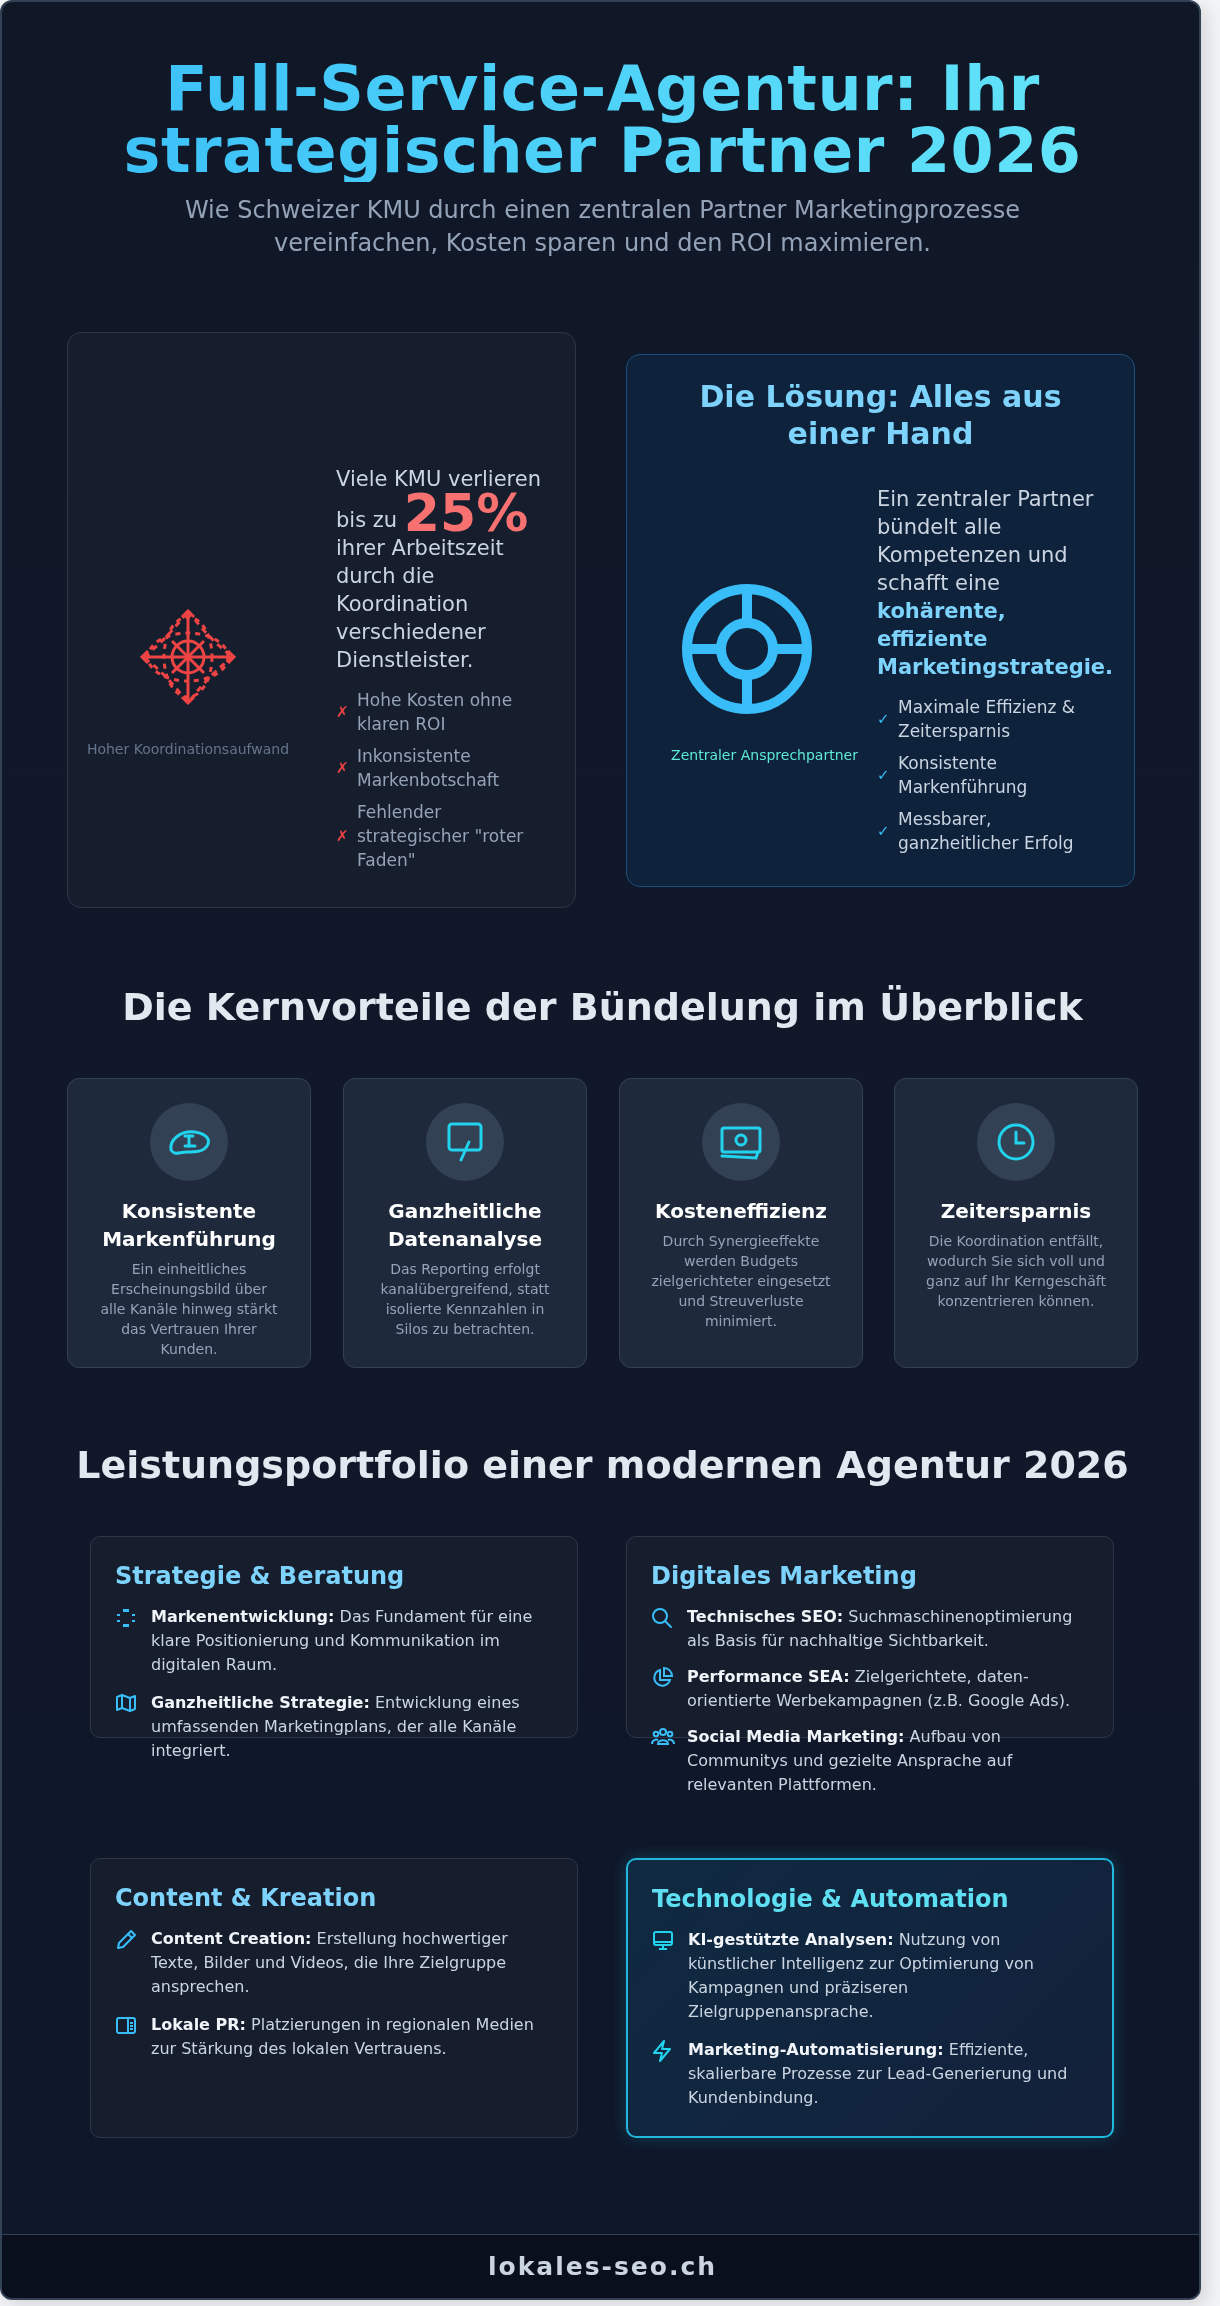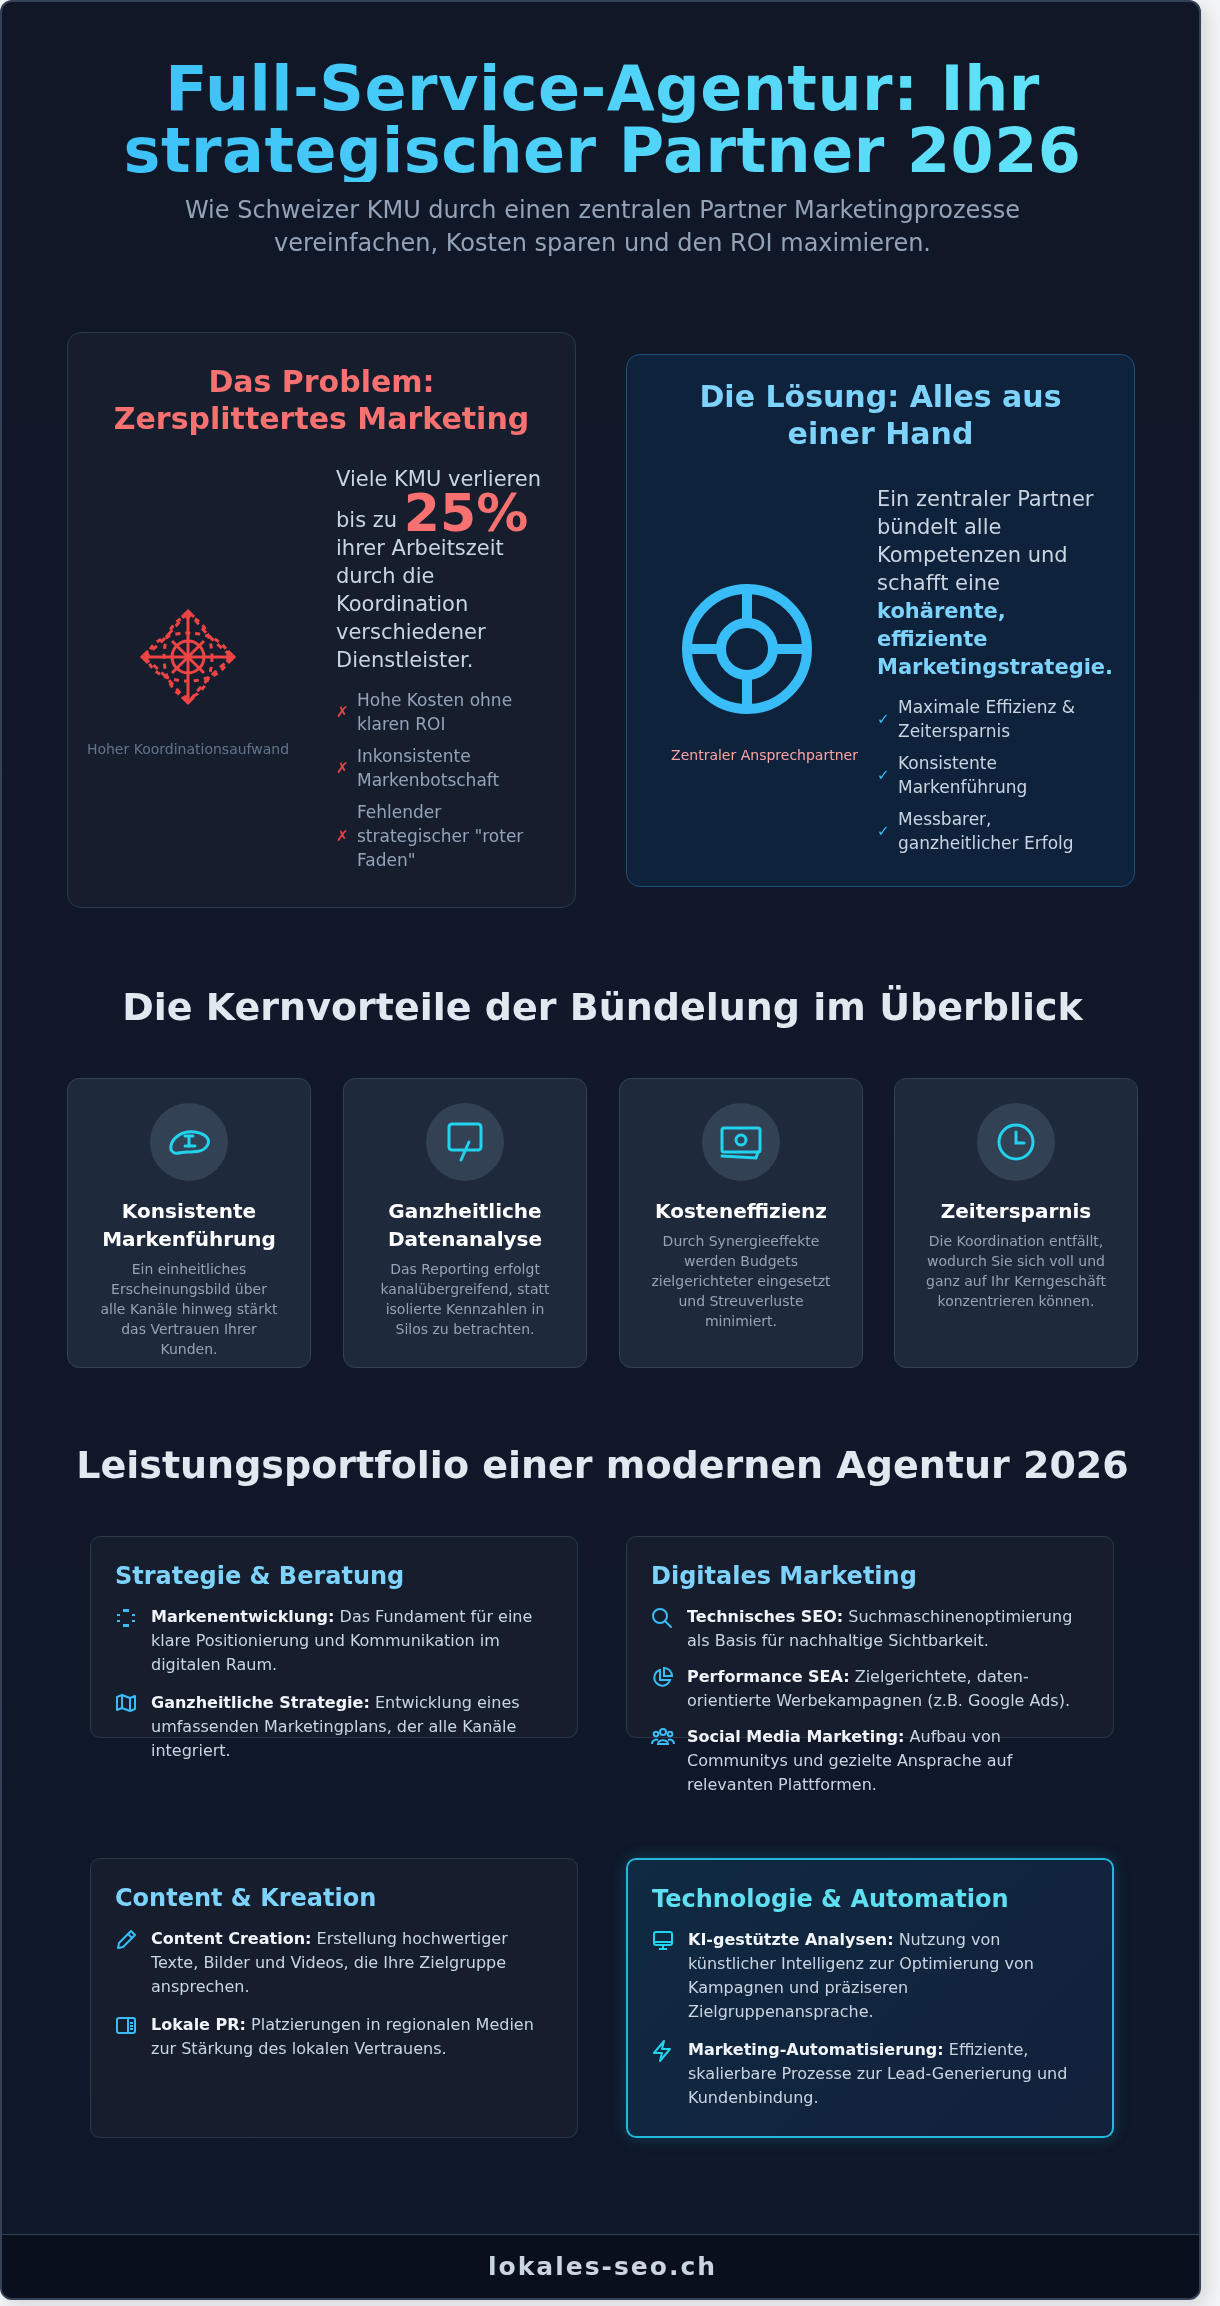--- a/index.html
+++ b/index.html
@@ -20,21 +20,21 @@
   .hero-sub { margin: 12px auto 0; width: 880px; font-size: 24px; line-height: 33px; color: #94a3b8; }
 
   .card { position: absolute; border-radius: 14px; }
   .problem { left: 65px; top: 330px; width: 509px; height: 576px; background: #161e2e; border: 1px solid #2d3748; }
   .solution { left: 624px; top: 352px; width: 509px; height: 533px; background: #0f223b; border: 1px solid #1e4f7a; }
   .card-title { text-align: center; font-size: 30px; font-weight: bold; line-height: 37px; }
   .problem .card-title { color: #f87171; margin-top: 30px; }
   .solution .card-title { color: #7dd3fc; margin-top: 23px; }
   .icon-col { position: absolute; width: 240px; text-align: center; }
   .icon-caption { font-size: 14px; color: #64748b; margin-top: 28px; }
-  .solution .icon-caption { color: #fca5a5; padding-left: 35px; }
+  .solution .icon-caption { color: #5eead4; padding-left: 35px; }
   .text-col { position: absolute; }
   .lead { font-size: 21px; line-height: 28px; color: #cbd5e1; }
   .big-num { font-size: 52px; font-weight: bold; color: #f87171; line-height: 40px; vertical-align: -4px; }
   .hl { font-weight: bold; color: #7dd3fc; }
   .bullets { list-style: none; margin-top: 14px; }
   .bullets li { display: flex; align-items: center; font-size: 17px; line-height: 24px; color: #94a3b8; margin-bottom: 8px; }
   .bullets li .mark { width: 21px; flex: 0 0 21px; font-size: 15px; }
   .problem .bullets .mark { color: #ef4444; }
   .solution .bullets .mark { color: #38bdf8; }
   .solution .bullets li { color: #cbd5e1; }
@@ -60,21 +60,20 @@
 <body>
 
 <div class="page">
 
   <header class="hero">
     <h1 class="hero-title">Full-Service-Agentur: Ihr strategischer Partner 2026</h1>
     <p class="hero-sub">Wie Schweizer KMU durch einen zentralen Partner Marketingprozesse vereinfachen, Kosten sparen und den ROI maximieren.</p>
   </header>
 
   <section class="card problem">
-    <h2 class="card-title" style="padding:0 40px;">Das Problem: Zersplittertes Marketing</h2>
     <div class="icon-col" style="left:0; top:272px;">
       <svg width="104" height="104" viewBox="0 0 104 104" fill="none" stroke="#ef4444" stroke-width="3">
         <line x1="52" y1="6" x2="52" y2="98"></line>
           <line x1="6" y1="52" x2="98" y2="52"></line>
         <polyline points="46,12 52,6 58,12"></polyline>
           <polyline points="46,92 52,98 58,92"></polyline>
         <polyline points="12,46 6,52 12,58"></polyline>
           <polyline points="92,46 98,52 92,58"></polyline>
         <circle cx="52" cy="52" r="16"></circle>
         <line x1="36" y1="36" x2="68" y2="68"></line>

